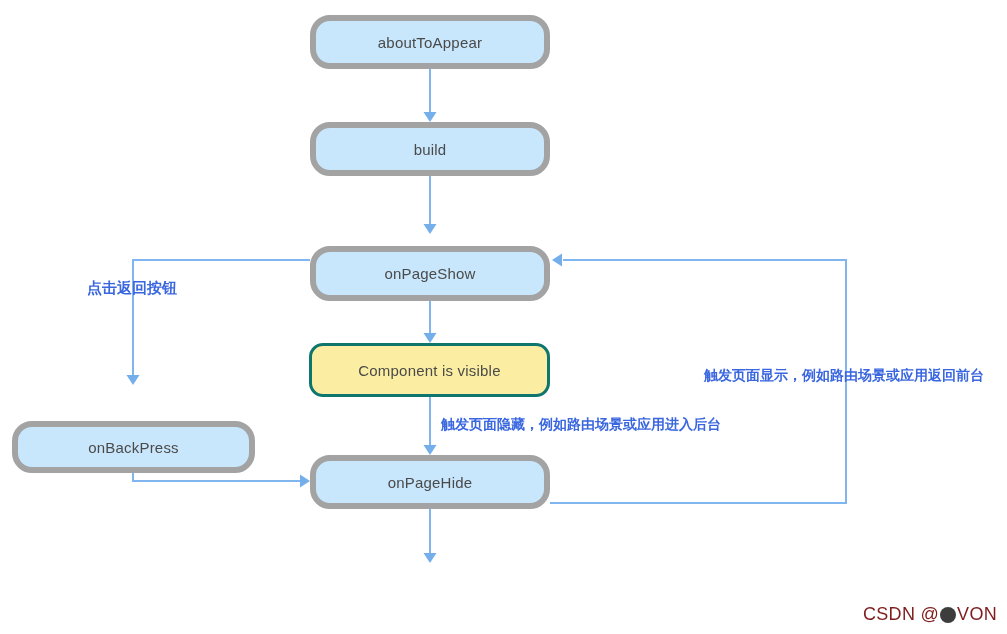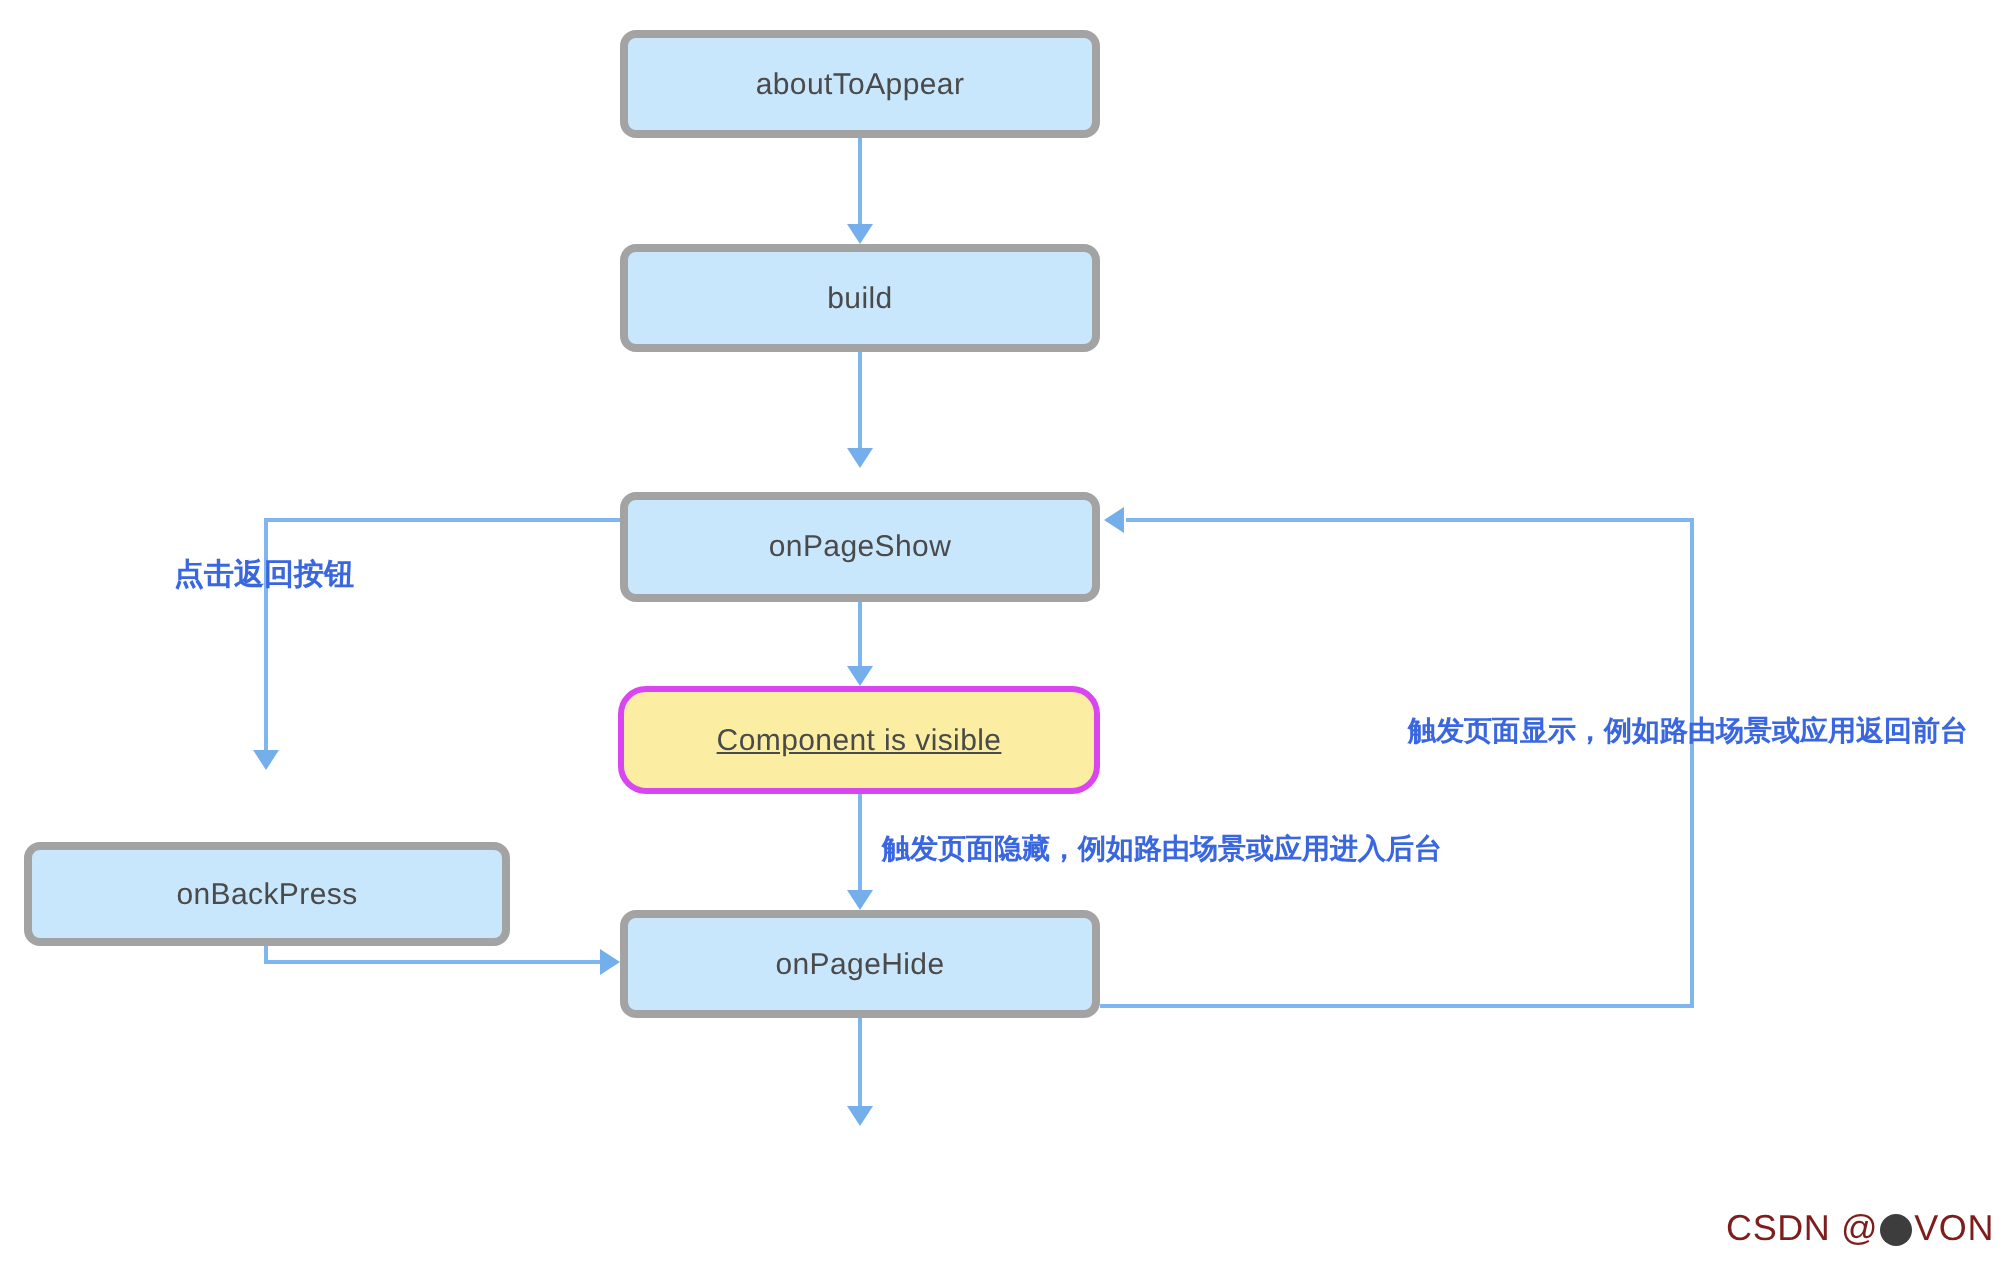--- a/index.html
+++ b/index.html
@@ -1,27 +1,27 @@
 <!DOCTYPE html>
 <html><head>
 <meta charset="utf-8">
 <style>
   html,body{margin:0;padding:0;background:#ffffff;}
   #canvas{
     position:relative;width:1007px;height:634px;background:#ffffff;
     font-family:"Liberation Sans","DejaVu Sans",sans-serif;overflow:hidden;
   }
   .node{
-    position:absolute;box-sizing:border-box;border-radius:8px;
+    position:absolute;box-sizing:border-box;border-radius:20px;
     display:flex;align-items:center;justify-content:center;
     font-size:15px;color:#4A4A4A;letter-spacing:.2px;
-    background:#C9E7FC;border:4px solid #a3a3a3;
+    background:#C9E7FC;border:6px solid #a3a3a3;
   }
   .node.highlight{
-    background:#FBEEA3;border:3px solid #d946ef;border-radius:14px;text-decoration:underline;
+    background:#FBEEA3;border:3px solid #0f766e;border-radius:14px;
   }
   #connectors{position:absolute;left:0;top:0;width:1007px;height:634px;}
   #connectors path{stroke:#7FB6F0;stroke-width:2;fill:none;}
   #connectors polygon{fill:#74AFEC;stroke:none;}
   .edge-label{
     position:absolute;color:#3A67E0;font-weight:700;font-size:14px;
     white-space:nowrap;line-height:18px;text-align:center;
   }
   .edge-label.back{font-size:15px;}
   .watermark{
@@ -75,21 +75,21 @@
 
   <div class="node" style="left:310px;top:455px;width:240px;height:54px;">onPageHide</div>
 
 
   <div class="node" style="left:12px;top:385px;width:243px;height:52px;margin-top:36px;">onBackPress</div>
 
   <div class="edge-label back" style="left:87px;top:279px;">点击返回按钮</div>
 
   <div class="edge-label" style="left:441px;top:415px;">触发页面隐藏，例如路由场景或应用进入后台</div>
 
-  <div class="edge-label" style="left:704px;top:356px;">触发页面显示，例如路由场景或应用返回前台</div>
+  <div class="edge-label" style="left:704px;top:366px;">触发页面显示，例如路由场景或应用返回前台</div>
 
   <div class="watermark">
     <span>CSDN @</span>
       <span class="wm-circle"></span>
       <span>VON</span>
   </div>
 
 </div>
 
 </body></html>

